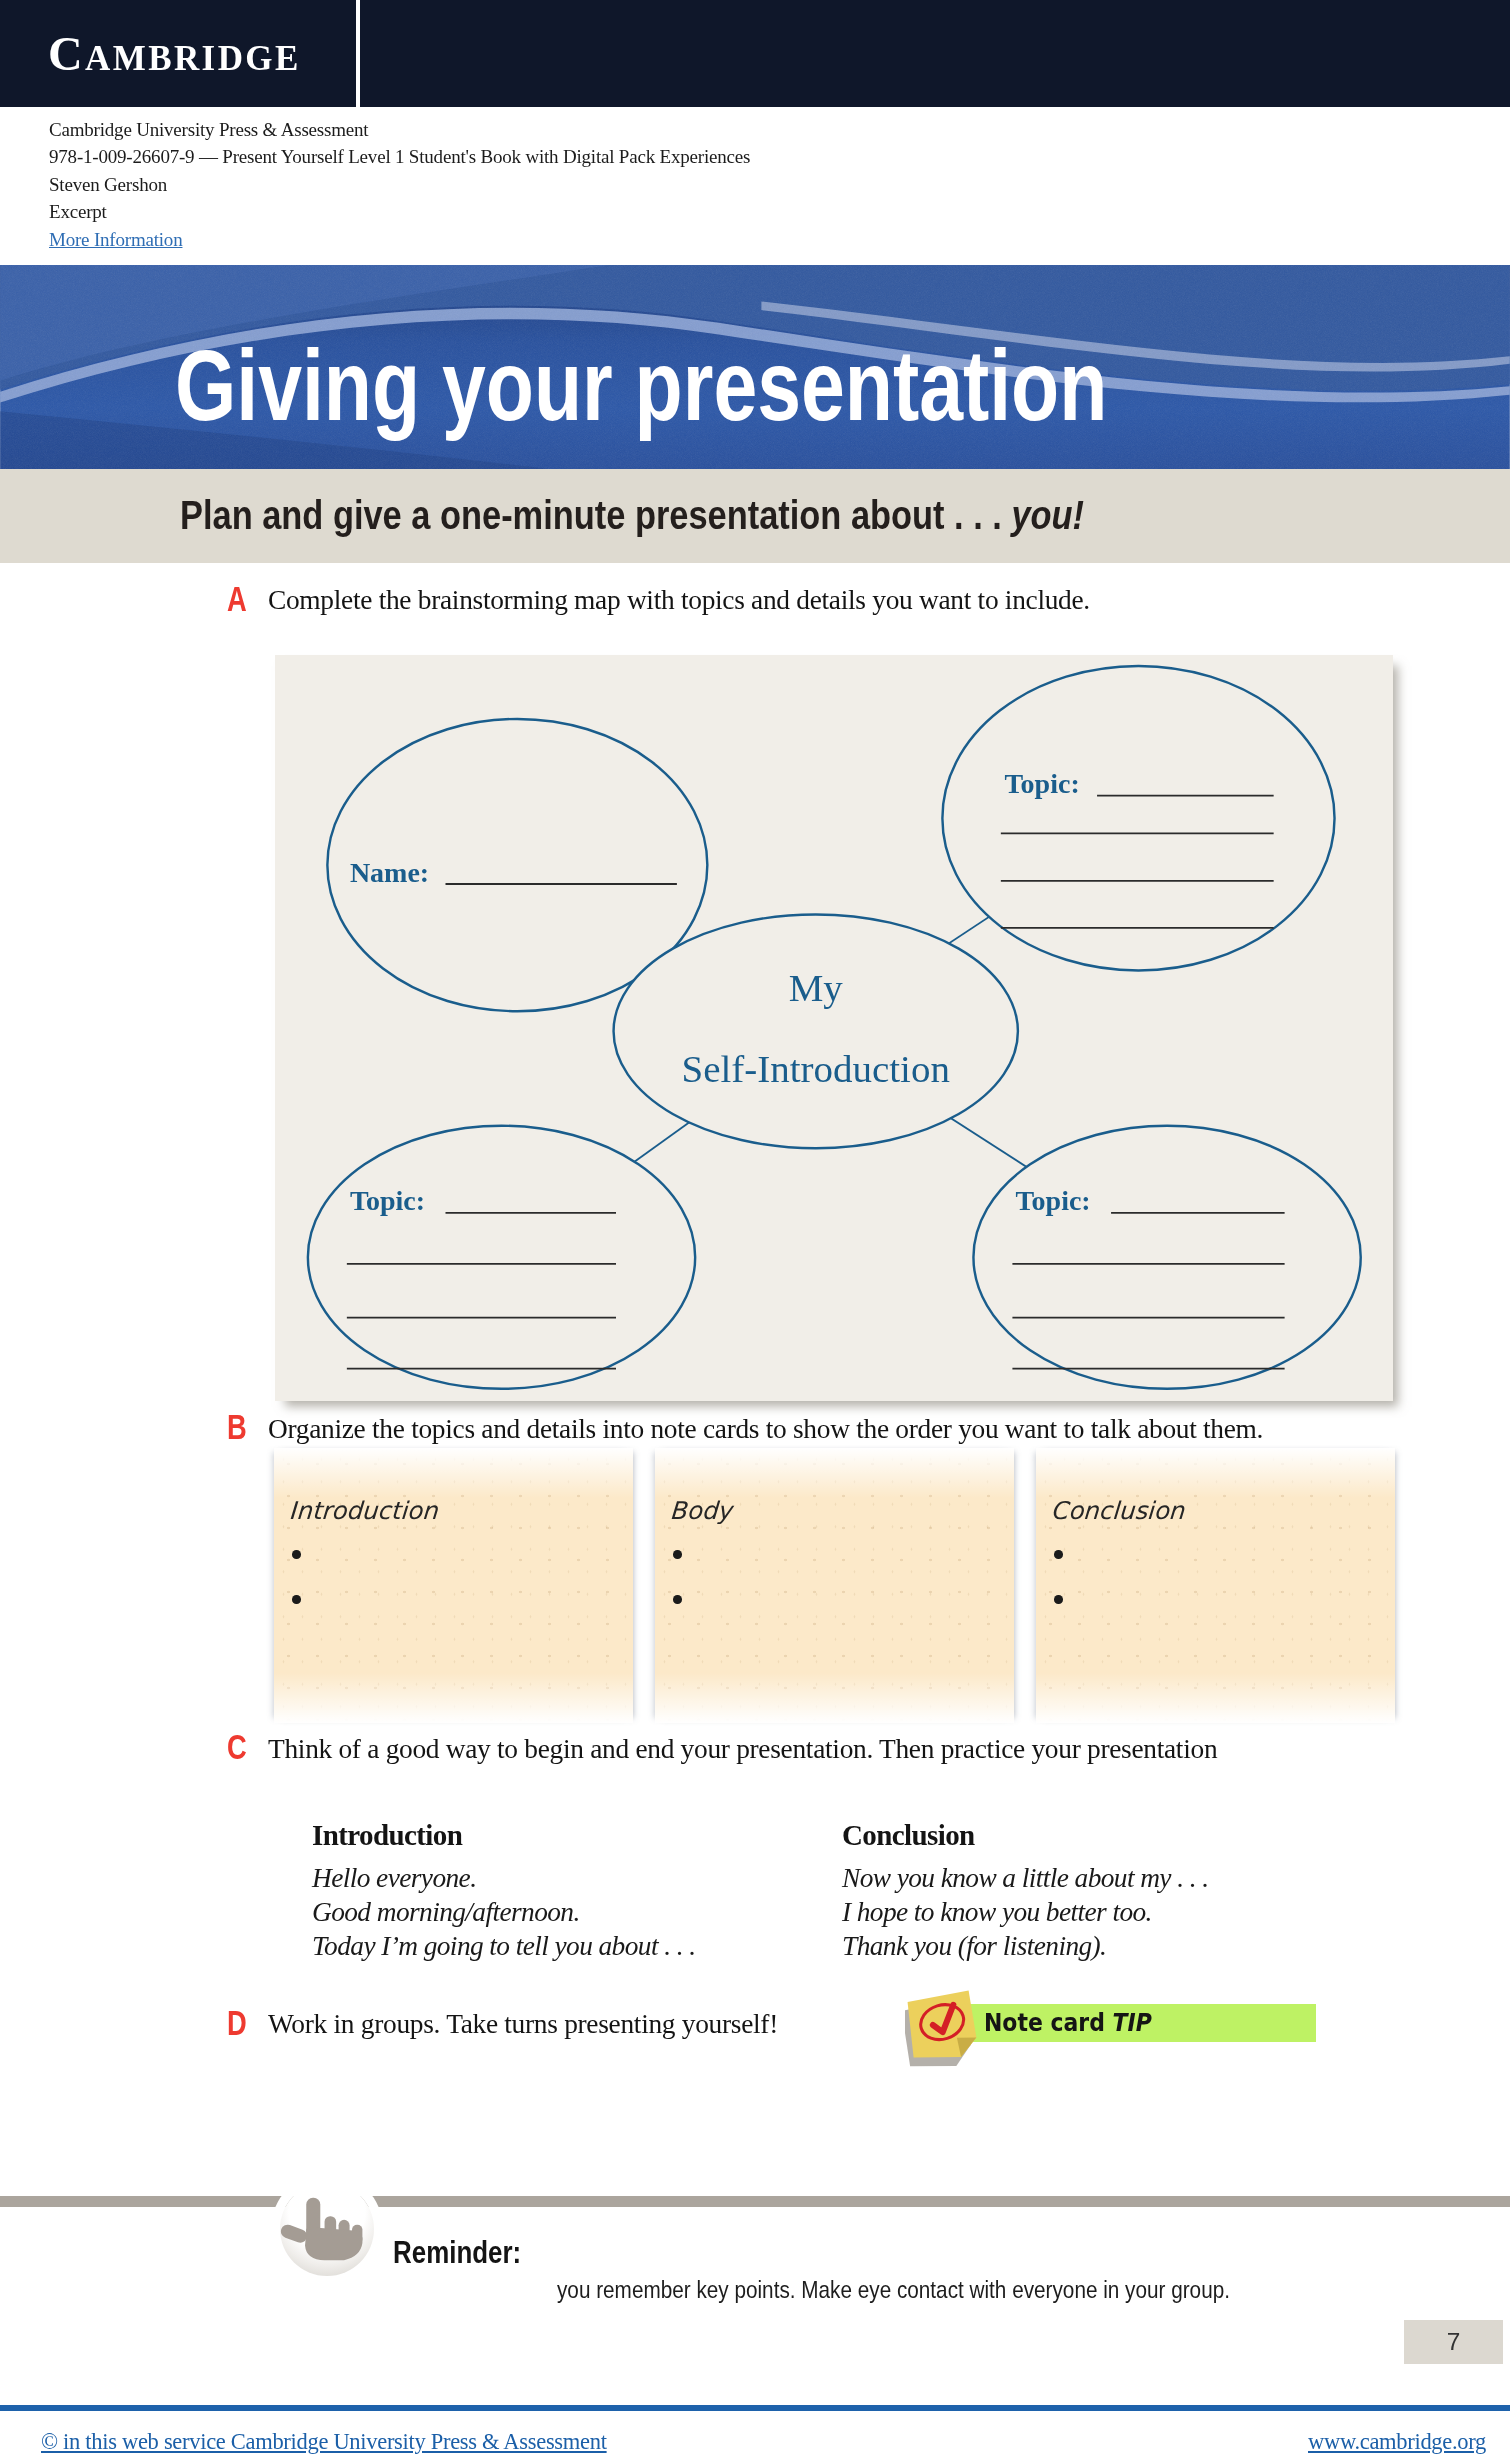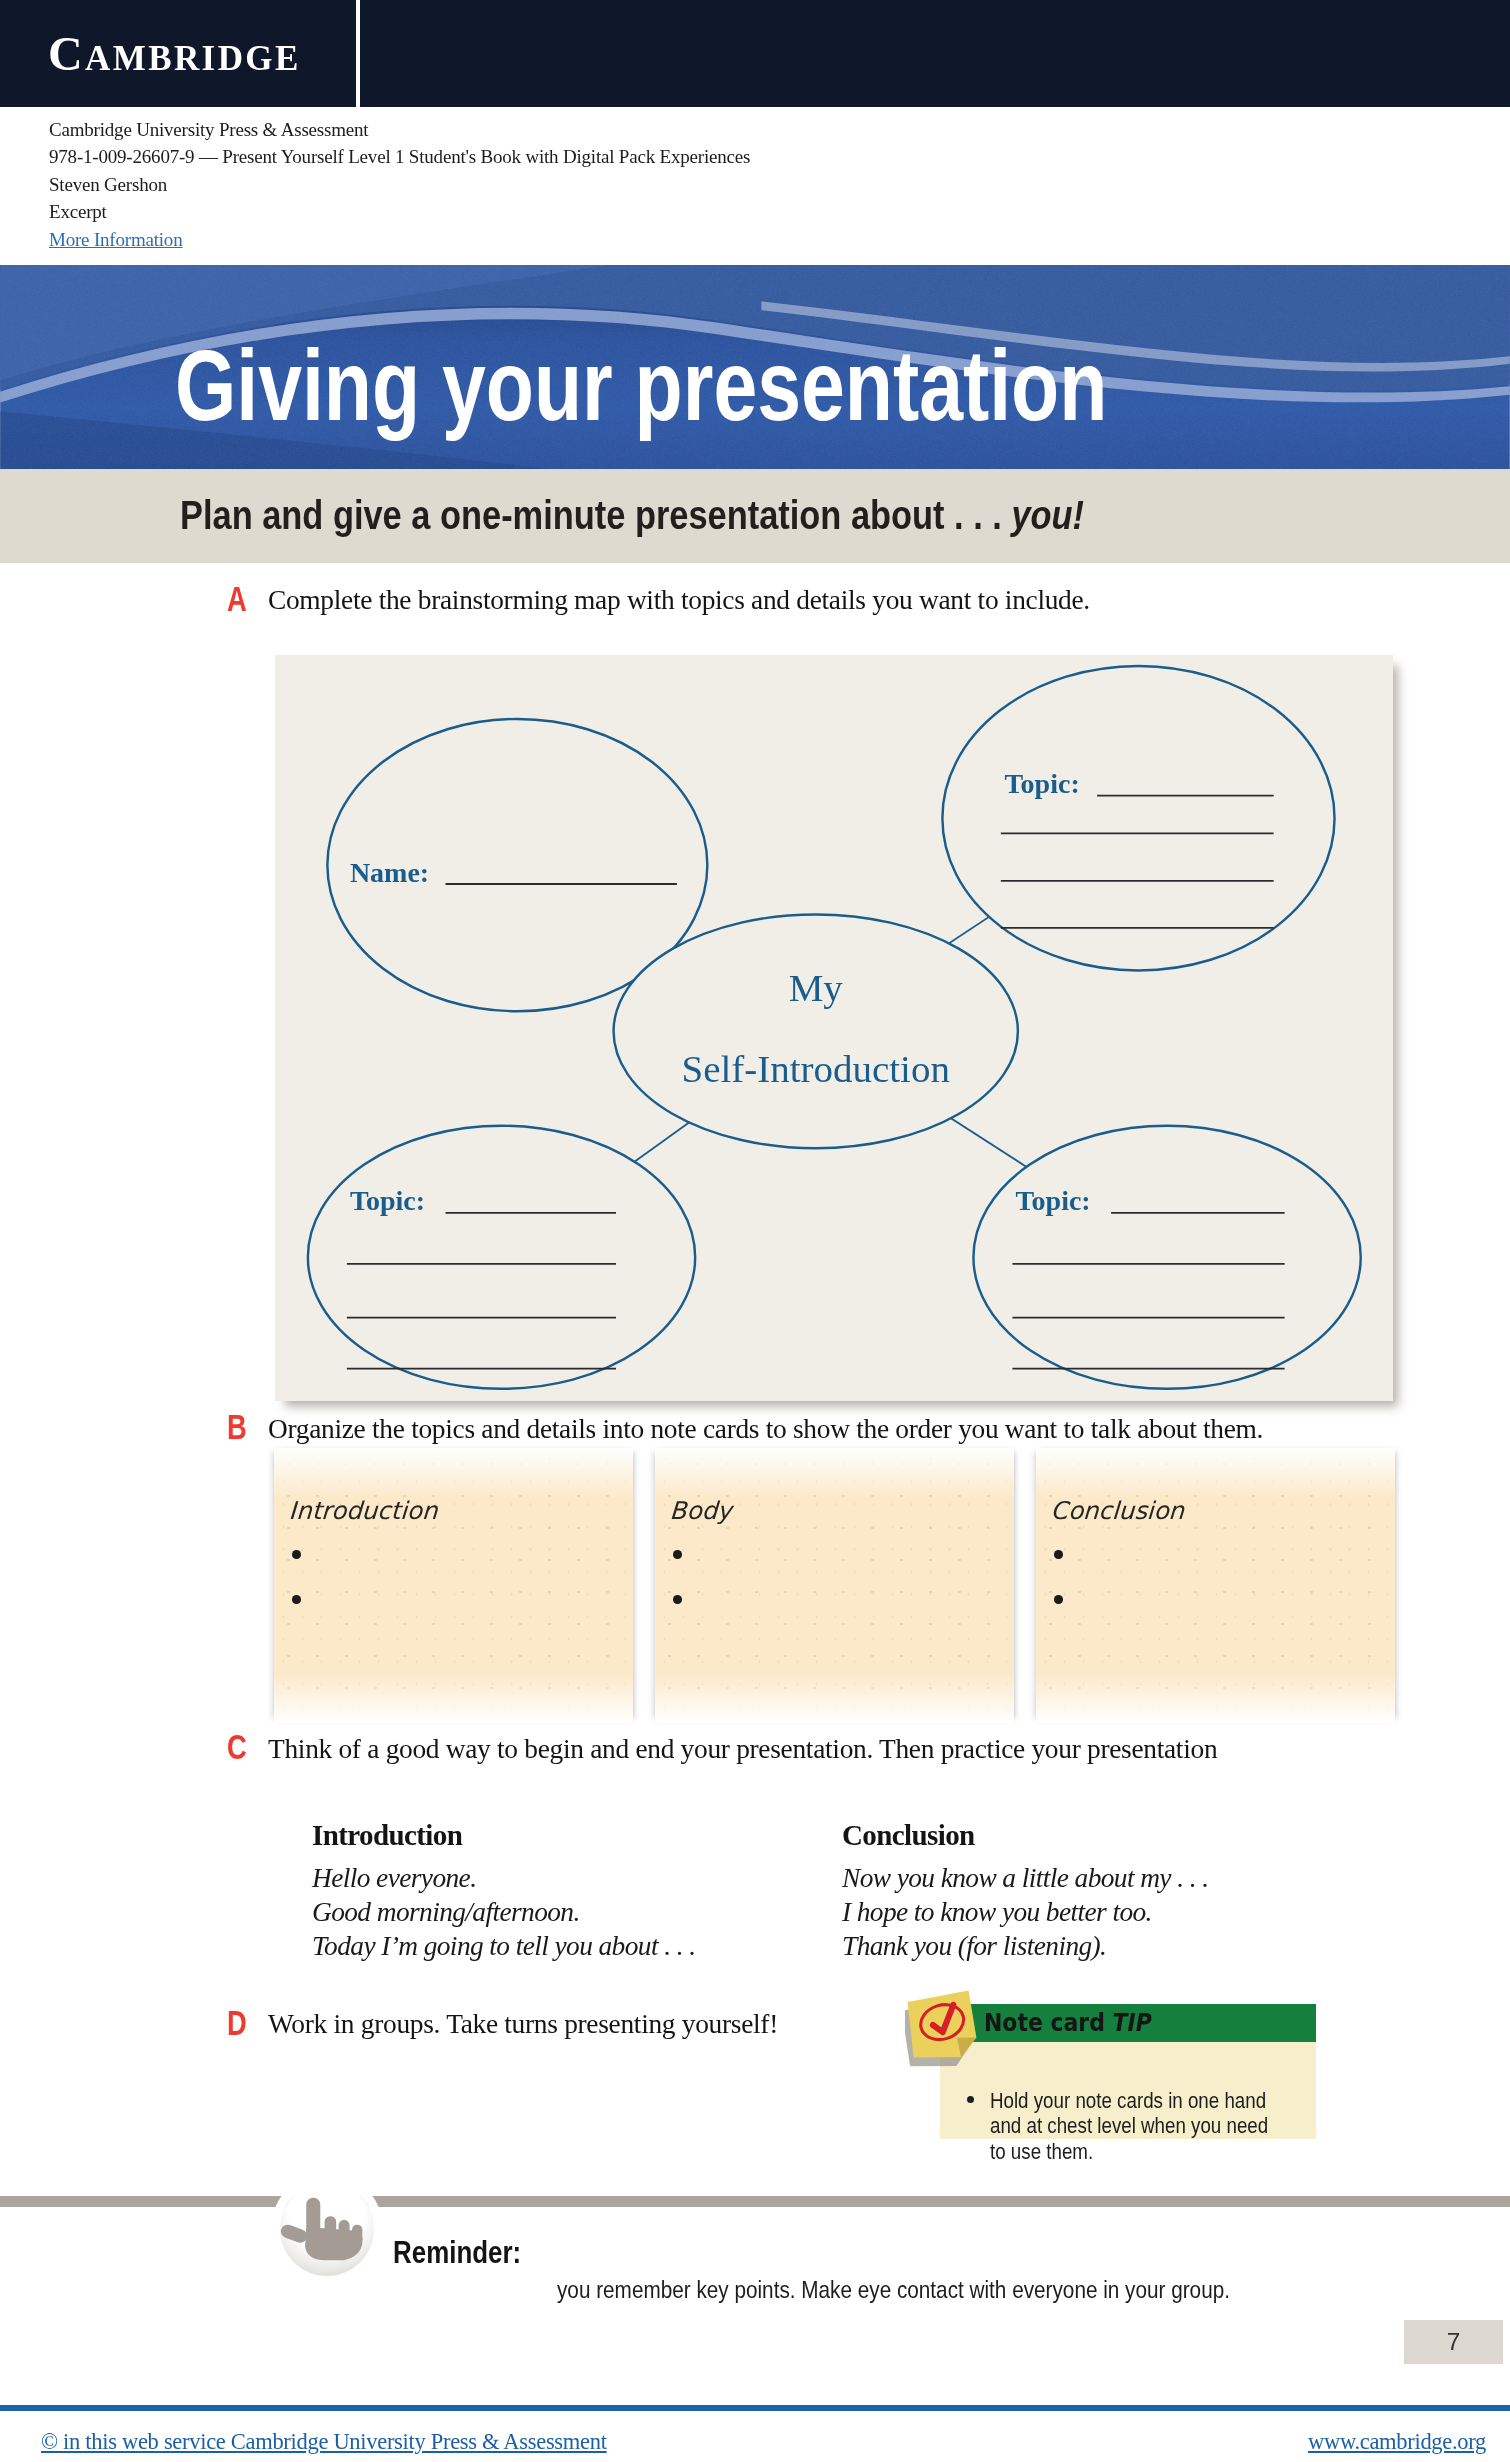--- a/index.html
+++ b/index.html
@@ -43,21 +43,21 @@
   .ncard .fade.top{top:0;background:linear-gradient(180deg,#ffffff 0%,rgba(255,255,255,0) 100%);}
   .ncard .fade.bot{bottom:0;background:linear-gradient(0deg,#ffffff 0%,rgba(255,255,255,0) 100%);}
   .ncard .ntitle{position:absolute;left:17px;top:48px;font-family:"DejaVu Sans",sans-serif;
       font-style:italic;font-size:24.4px;color:#262626;transform:skewX(-6deg);}
   .ncard .nb{position:absolute;left:18.3px;width:8.5px;height:8.5px;border-radius:50%;background:#1b1b1b;}
   
   .pheading{font-size:29px;font-weight:bold;letter-spacing:-0.6px;color:#141414;line-height:29px;}
   .pitem{font-size:27.4px;font-style:italic;letter-spacing:-0.6px;color:#1a1a1a;line-height:27px;}
   
   .tipbox{left:940px;top:2004px;width:376px;height:135px;}
-  .tiphead{position:absolute;left:0;top:0;width:100%;height:38px;background:#15803d;}
+  .tiphead{position:absolute;left:0;top:0;width:100%;height:38px;background:#bef264;}
   .tiphead .t{position:absolute;left:44px;top:0;line-height:38px;font-family:"DejaVu Sans",sans-serif;
       font-weight:bold;font-size:24.4px;color:#151515;transform:scaleX(.9);transform-origin:0 50%;white-space:nowrap;}
   .tiphead .t em{font-style:italic;}
   .tipbody{position:absolute;left:0;top:38px;width:100%;height:97px;background:#f7eecb;}
   .tipline{position:absolute;left:50px;font-family:"Liberation Sans",sans-serif;font-size:21.3px;line-height:22px;color:#1d1d1d;}
   .tipline .sqz{transform:scaleX(.88);}
   .tipbullet{position:absolute;left:27px;top:1.8px;width:7.3px;height:7.3px;border-radius:50%;background:#1d1d1d;}
   .sticky{left:905px;top:1988px;width:79px;height:80px;}
   
   .rembar{left:0;top:2196px;width:1510px;height:11px;background:#aba59d;}
@@ -207,26 +207,20 @@
   <div class="abs pitem" style="left:842px;top:1899px;">I hope to know you better too.</div>
   <div class="abs pitem" style="left:842px;top:1933px;">Thank you (for listening).</div>
 
   <div class="abs letter" style="left:227px;top:2004px;"><span class="sqz">D</span></div>
   <div class="abs instr" style="left:268px;top:2010px;">Work in groups. Take turns presenting yourself!</div>
 
   <div class="abs tipbox">
     <div class="tiphead">
       <div class="t"><span>Note card </span><em>TIP</em></div>
     </div>
-    <div class="tipbody">
-      <div class="tipbullet" style="top:54px;"></div>
-      <div class="tipline" style="top:48px;"><span class="sqz">Hold your note cards in one hand</span></div>
-      <div class="tipline" style="top:73px;"><span class="sqz">and at chest level when you need</span></div>
-      <div class="tipline" style="top:99px;"><span class="sqz">to use them.</span></div>
-    </div>
   </div>
 
   <div class="abs sticky">
     <svg width="79" height="80" viewBox="0 0 130 132">
       <g transform="rotate(-5 65 66)">
         <path d="M4,22 L104,10 L112,88 L86,120 L10,114 Z" fill="#9b968e" opacity=".75" transform="translate(-7,10)"></path>
         <path d="M8,18 L110,8 L116,86 L88,116 L10,110 Z" fill="#ecd05c"></path>
         <path d="M116,86 L88,116 L84,84 Z" fill="#c9ad45"></path>
         <g transform="translate(62,56) rotate(-12)">
           <ellipse cx="0" cy="0" rx="36" ry="28" fill="none" stroke="#d41f26" stroke-width="5"></ellipse>

